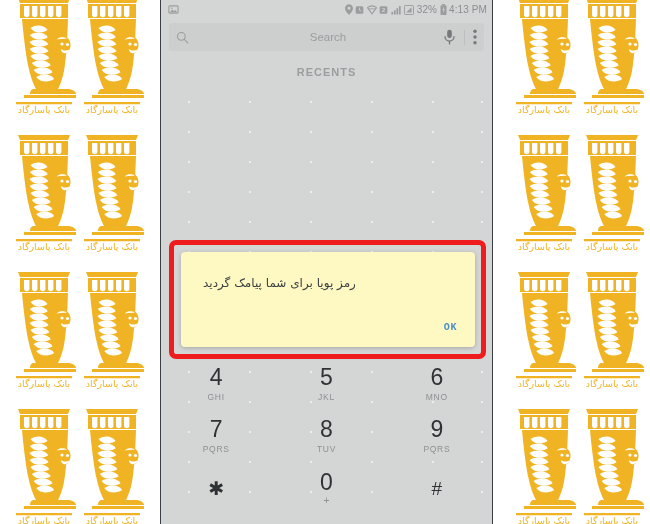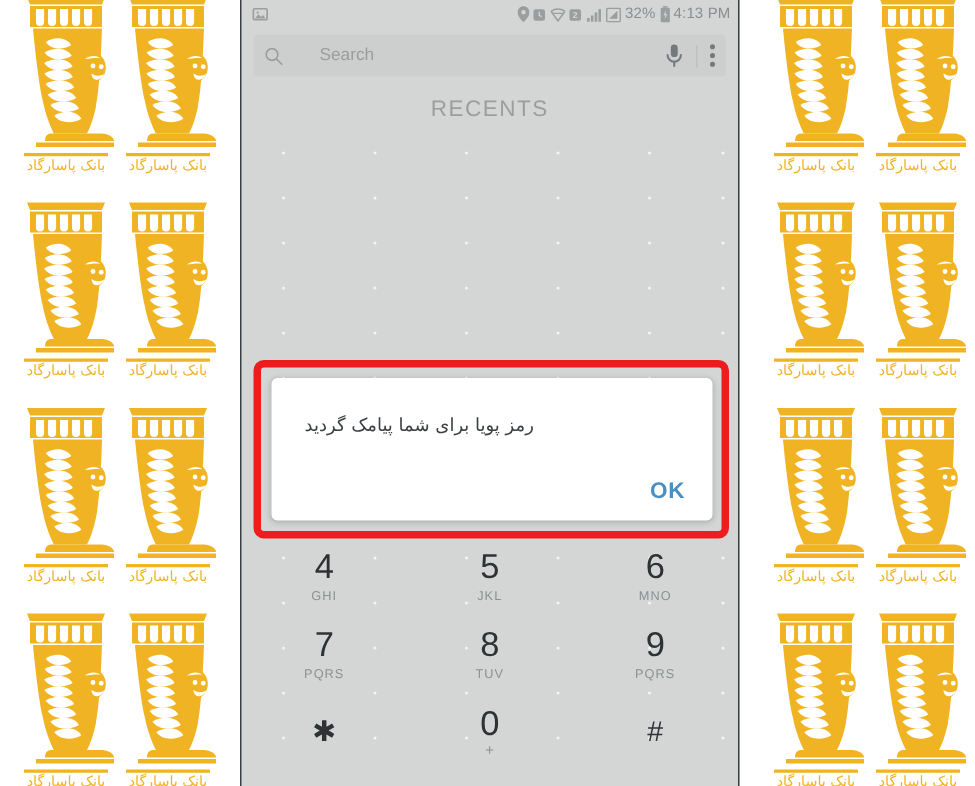--- a/index.html
+++ b/index.html
@@ -48,29 +48,29 @@
 
   
   .searchwrap { padding: 4px 8px 6px 8px; }
   .searchbar {
     height: 28px;
     background: #cdcfcf;
     border-radius: 3px;
     display: flex; align-items: center;
     padding: 0 7px;
   }
-  .search-ph { margin-left: 24px; font-size: 11.5px; color: #9a9d9e; flex: 1; }
+  .search-ph { margin-left: 24px; font-size: 11.5px; color: #9a9d9e; flex: 1; text-align: center; }
   .sb-div { width: 1px; height: 15px; background: #bcbfbf; margin: 0 8px; }
   .icn-btn { display: inline-flex; align-items: center; justify-content: center; }
 
   
   .tabs { display: flex; height: 30px; }
   .tab {
     flex: 1; display: flex; align-items: center; justify-content: center;
-    font-size: 15px; letter-spacing: 1px; color: #9b9e9f;
+    font-size: 11px; letter-spacing: 1px; color: #9b9e9f; font-weight: bold;
   }
 
   
   .dotgrid { position: absolute; left: 0; right: 0; top: 83px; bottom: 0; }
   .dot {
     position: absolute; width: 2px; height: 2px; border-radius: 50%;
     background: rgba(255,255,255,.75);
   }
 
   
@@ -93,44 +93,44 @@
     width: 317px; height: 119px;
     border: 5px solid #ee1c1c;
     border-radius: 7px;
   }
 
   
   .dialog {
     position: absolute;
     left: 20px; top: 252px;
     width: 294px; height: 95px;
-    background: #ffffff;
+    background: #fef9c3;
     border-radius: 4px;
     box-shadow: 0 1px 4px rgba(0,0,0,.22);
     display: flex; flex-direction: column;
   }
   .dlg-msg {
     flex: 1;
     display: flex; align-items: center; justify-content: flex-end;
     padding: 0 22px;
     direction: rtl;
     font-size: 12px;
     color: #3c4043;
     font-family: "DejaVu Sans", "Liberation Sans", sans-serif;
   }
   .dlg-actions {
     height: 34px;
     display: flex; align-items: center; justify-content: flex-end;
     padding: 0 18px 6px 0;
   }
   .dlg-ok {
-    font-size: 15px; font-weight: bold; letter-spacing: .6px;
+    font-size: 10px; font-weight: bold; letter-spacing: .6px;
     color: #4a8fc4;
     background: none; border: none; cursor: pointer;
-    font-family: Liberation Sans, sans-serif;
+    font-family: Liberation Mono, monospace;
     text-align: right;
   }
 </style>
 </head>
 <body>
 
 <div id="page">
 
   <div class="wm-layer" id="wm-layer">
       <div class="wm" style="left: -2px; top: -8px;">

